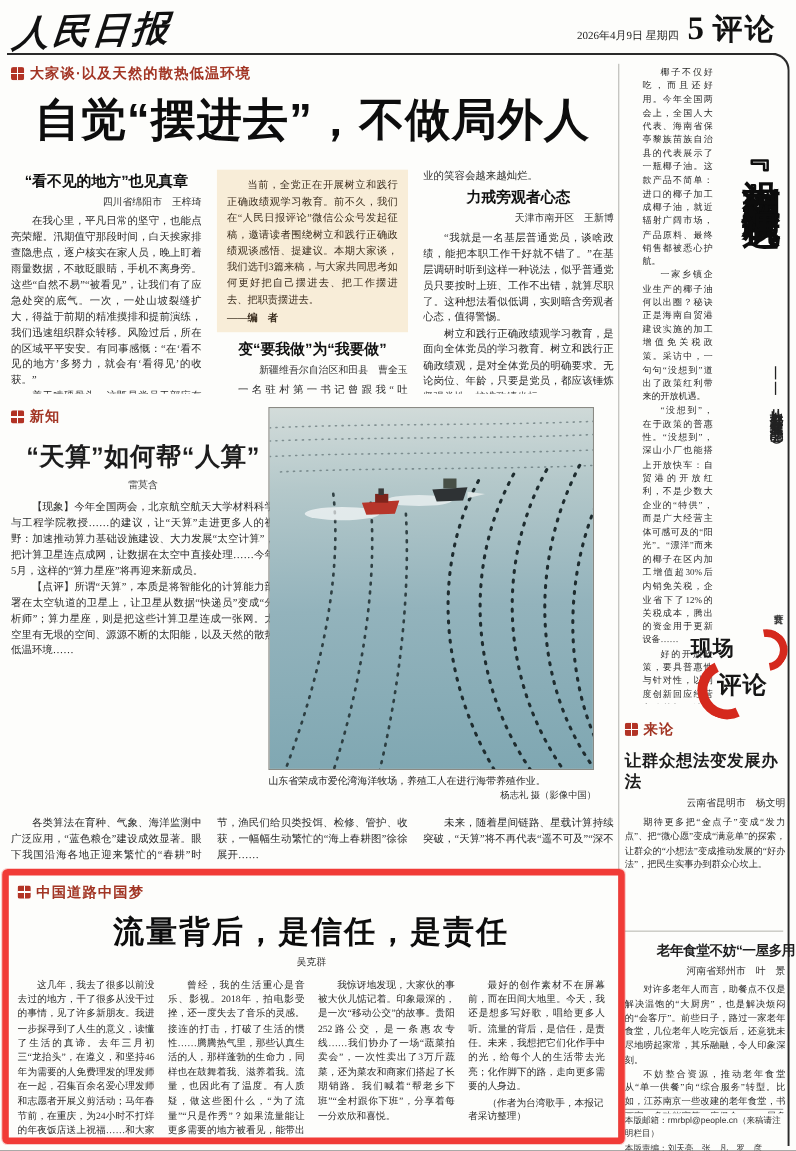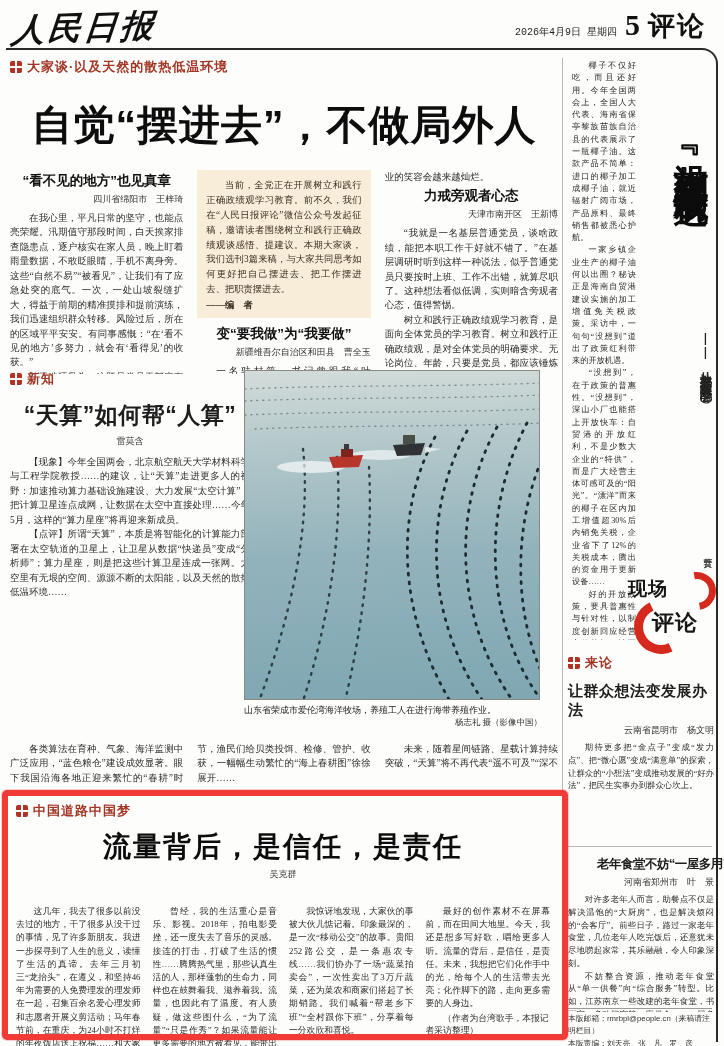--- a/index.html
+++ b/index.html
@@ -11,33 +11,33 @@
   
   .page-frame{position:absolute;left:6px;right:6px;top:48px;bottom:4px;
     border-top:2px solid #2a2a2a;border-right:2px solid #2a2a2a;
     border-top-right-radius:16px;pointer-events:none;}
   .col-divider{position:absolute;left:562px;top:58px;bottom:8px;width:1px;background:#b9b9b3;}
   
   .header{position:absolute;left:10px;top:2px;right:14px;height:46px;}
   .masthead{position:absolute;left:2px;top:4px;font-size:33px;font-weight:bold;
     font-style:italic;letter-spacing:3px;transform:skewX(-7deg) rotate(-2deg);color:#111;}
   .head-right{position:absolute;right:4px;top:6px;display:flex;align-items:baseline;gap:8px;}
-  .head-date{font-size:10px;color:#222;font-family:Liberation Mono, monospace;}
+  .head-date{font-size:10px;color:#222;font-family:Liberation Serif, serif;}
   .head-pagenum{font-size:30px;font-weight:bold;color:#111;}
   .head-section{font-size:27px;font-weight:900;letter-spacing:2px;color:#111;
     font-family:"Liberation Sans",sans-serif;}
   
   .sec-label{display:flex;align-items:center;gap:5px;font-family:"Liberation Sans",sans-serif;}
   .sec-badge{width:12px;height:12px;background:#b23325;border-radius:2px;flex:0 0 auto;
     background-image:linear-gradient(90deg,transparent 45%,#fff 45%,#fff 55%,transparent 55%),
                      linear-gradient(0deg,transparent 45%,#fff 45%,#fff 55%,transparent 55%);}
   .sec-label span.txt{color:#a23524;font-weight:bold;font-size:13px;letter-spacing:1px;}
   
   .dajiatan{position:absolute;left:10px;top:58px;width:548px;height:306px;}
-  .djt-headline{margin-top:22px;text-align:center;font-size:41px;font-weight:900;
+  .djt-headline{margin-top:6px;text-align:center;font-size:41px;font-weight:900;
     letter-spacing:1px;font-family:"Liberation Sans",sans-serif;color:#0d0d0d;}
   .djt-cols{display:flex;gap:14px;margin-top:17px;height:204px;overflow:hidden;}
   .djt-col{flex:1;overflow:hidden;}
   .subhead{font-size:13.5px;font-weight:900;text-align:center;margin:2px 0 3px;
     font-family:"Liberation Sans",sans-serif;color:#101010;}
   .byline{font-size:9px;text-align:right;color:#333;margin-bottom:5px;}
   .body-txt p{margin:0;text-indent:2em;text-align:justify;font-size:9.5px;line-height:1.52;color:#2a2a2a;}
   .lead-in{font-size:9.5px;line-height:1.5;color:#2a2a2a;margin:0 0 3px;}
   .editor-box{background:#f8edd8;padding:8px 9px 6px;margin-bottom:7px;}
   .editor-box p{margin:0;text-indent:2em;font-size:9.3px;line-height:1.6;text-align:justify;color:#3a2d1e;}
@@ -55,21 +55,21 @@
   
   .photo-wrap{position:absolute;left:234px;top:0;width:298px;}
   .photo{width:296px;height:330px;border:1px solid #8a8a84;box-sizing:border-box;
     background:linear-gradient(178deg,#d3dcda 0%,#b4c8ca 22%,#93b3bc 55%,#7fa7b2 100%);position:relative;overflow:hidden;}
   .photo svg{position:absolute;left:0;top:0;}
   .caption{margin-top:4px;font-size:9px;line-height:1.45;color:#222;}
   .credit{text-align:right;font-size:8.5px;color:#333;}
   
   .rightcol{position:absolute;left:568px;top:56px;width:146px;height:986px;}
   .mxd{position:absolute;left:0;top:0;width:146px;height:590px;}
-  .mxd-text{position:absolute;left:4px;top:4px;width:64px;height:580px;overflow:hidden;}
+  .mxd-text{position:absolute;left:16px;top:4px;width:64px;height:580px;overflow:hidden;}
   .mxd-text p{margin:0;text-indent:2em;text-align:justify;font-size:8.2px;line-height:1.5;color:#2a2a2a;}
   .mxd-vert{position:absolute;right:0;top:78px;height:500px;writing-mode:vertical-rl;
     display:flex;gap:6px;font-family:"Liberation Sans",sans-serif;}
   .mxd-headline{font-size:35px;font-weight:900;letter-spacing:3px;color:#0c0c0c;}
   .mxd-subtitle{font-size:12px;font-weight:bold;color:#222;margin-top:160px;letter-spacing:2px;}
   .mxd-author{font-size:9px;color:#333;margin-top:150px;}
   
   .xc-badge{position:absolute;right:2px;top:518px;width:86px;height:70px;font-family:"Liberation Sans",sans-serif;}
   .xc-l1{position:absolute;left:2px;top:2px;font-size:19px;font-weight:900;color:#161616;letter-spacing:1px;}
   .xc-l2{position:absolute;left:26px;top:34px;font-size:22px;font-weight:900;color:#161616;letter-spacing:1px;}
@@ -91,21 +91,21 @@
   .laonian .body-txt{height:118px;overflow:hidden;}
   .laonian .body-txt p{font-size:8.4px;}
   
   .rc-footer{position:absolute;left:0;right:2px;top:952px;border-top:1px solid #999;
     padding-top:4px;font-family:"Liberation Sans",sans-serif;}
   .rc-footer div{font-size:7.8px;color:#333;line-height:1.6;}
   
   .liuliang{position:absolute;left:16px;top:802px;width:534px;height:230px;}
   .ll2-headline{text-align:center;font-size:28px;font-weight:900;letter-spacing:2px;
     font-family:"Liberation Sans",sans-serif;margin:8px 0 2px;color:#0d0d0d;}
-  .ll2-author{text-align:center;font-size:9px;color:#333;margin-bottom:24px;}
+  .ll2-author{text-align:center;font-size:9px;color:#333;margin-bottom:8px;}
   .ll2-cols{display:flex;gap:12px;height:144px;overflow:hidden;}
   .ll2-col{flex:1;overflow:hidden;}
   .ll2-col p{margin:0;text-indent:2em;text-align:justify;font-size:8.8px;line-height:1.5;color:#2a2a2a;}
   .ll2-attr{margin-top:2px;font-size:8.8px;color:#2a2a2a;text-indent:2em;}
   
   .highlight-box{position:absolute;left:2px;top:790px;width:566px;height:250px;
     border:6px solid #f13b37;border-radius:5px;box-sizing:border-box;pointer-events:none;
     box-shadow:0 0 0 1px rgba(241,59,55,.25);}
 </style>
 </head>

